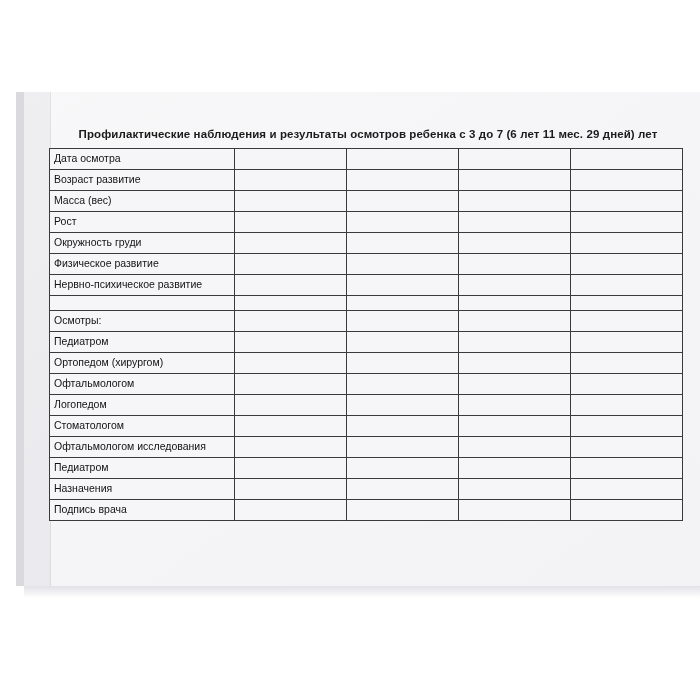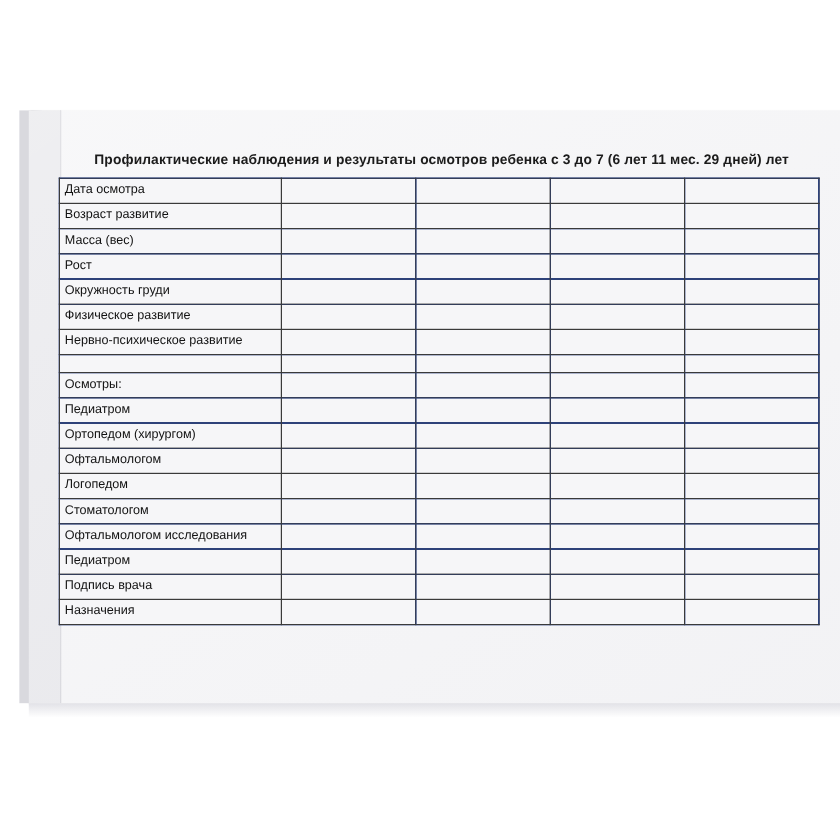--- a/index.html
+++ b/index.html
@@ -294,30 +294,30 @@
             <td class="label-cell">
               <span class="label-text">Педиатром</span>
             </td>
             <td class="data-cell"></td>
             <td class="data-cell"></td>
             <td class="data-cell"></td>
             <td class="data-cell"></td>
           </tr>
           <tr>
             <td class="label-cell">
+              <span class="label-text">Назначения</span>
+            </td>
+            <td class="data-cell"></td>
+            <td class="data-cell"></td>
+            <td class="data-cell"></td>
+            <td class="data-cell"></td>
+          </tr>
+          <tr>
+            <td class="label-cell">
               <span class="label-text">Подпись врача</span>
-            </td>
-            <td class="data-cell"></td>
-            <td class="data-cell"></td>
-            <td class="data-cell"></td>
-            <td class="data-cell"></td>
-          </tr>
-          <tr>
-            <td class="label-cell">
-              <span class="label-text">Назначения</span>
             </td>
             <td class="data-cell"></td>
             <td class="data-cell"></td>
             <td class="data-cell"></td>
             <td class="data-cell"></td>
           </tr>
         </tbody>
     </table>
   </div>
 

